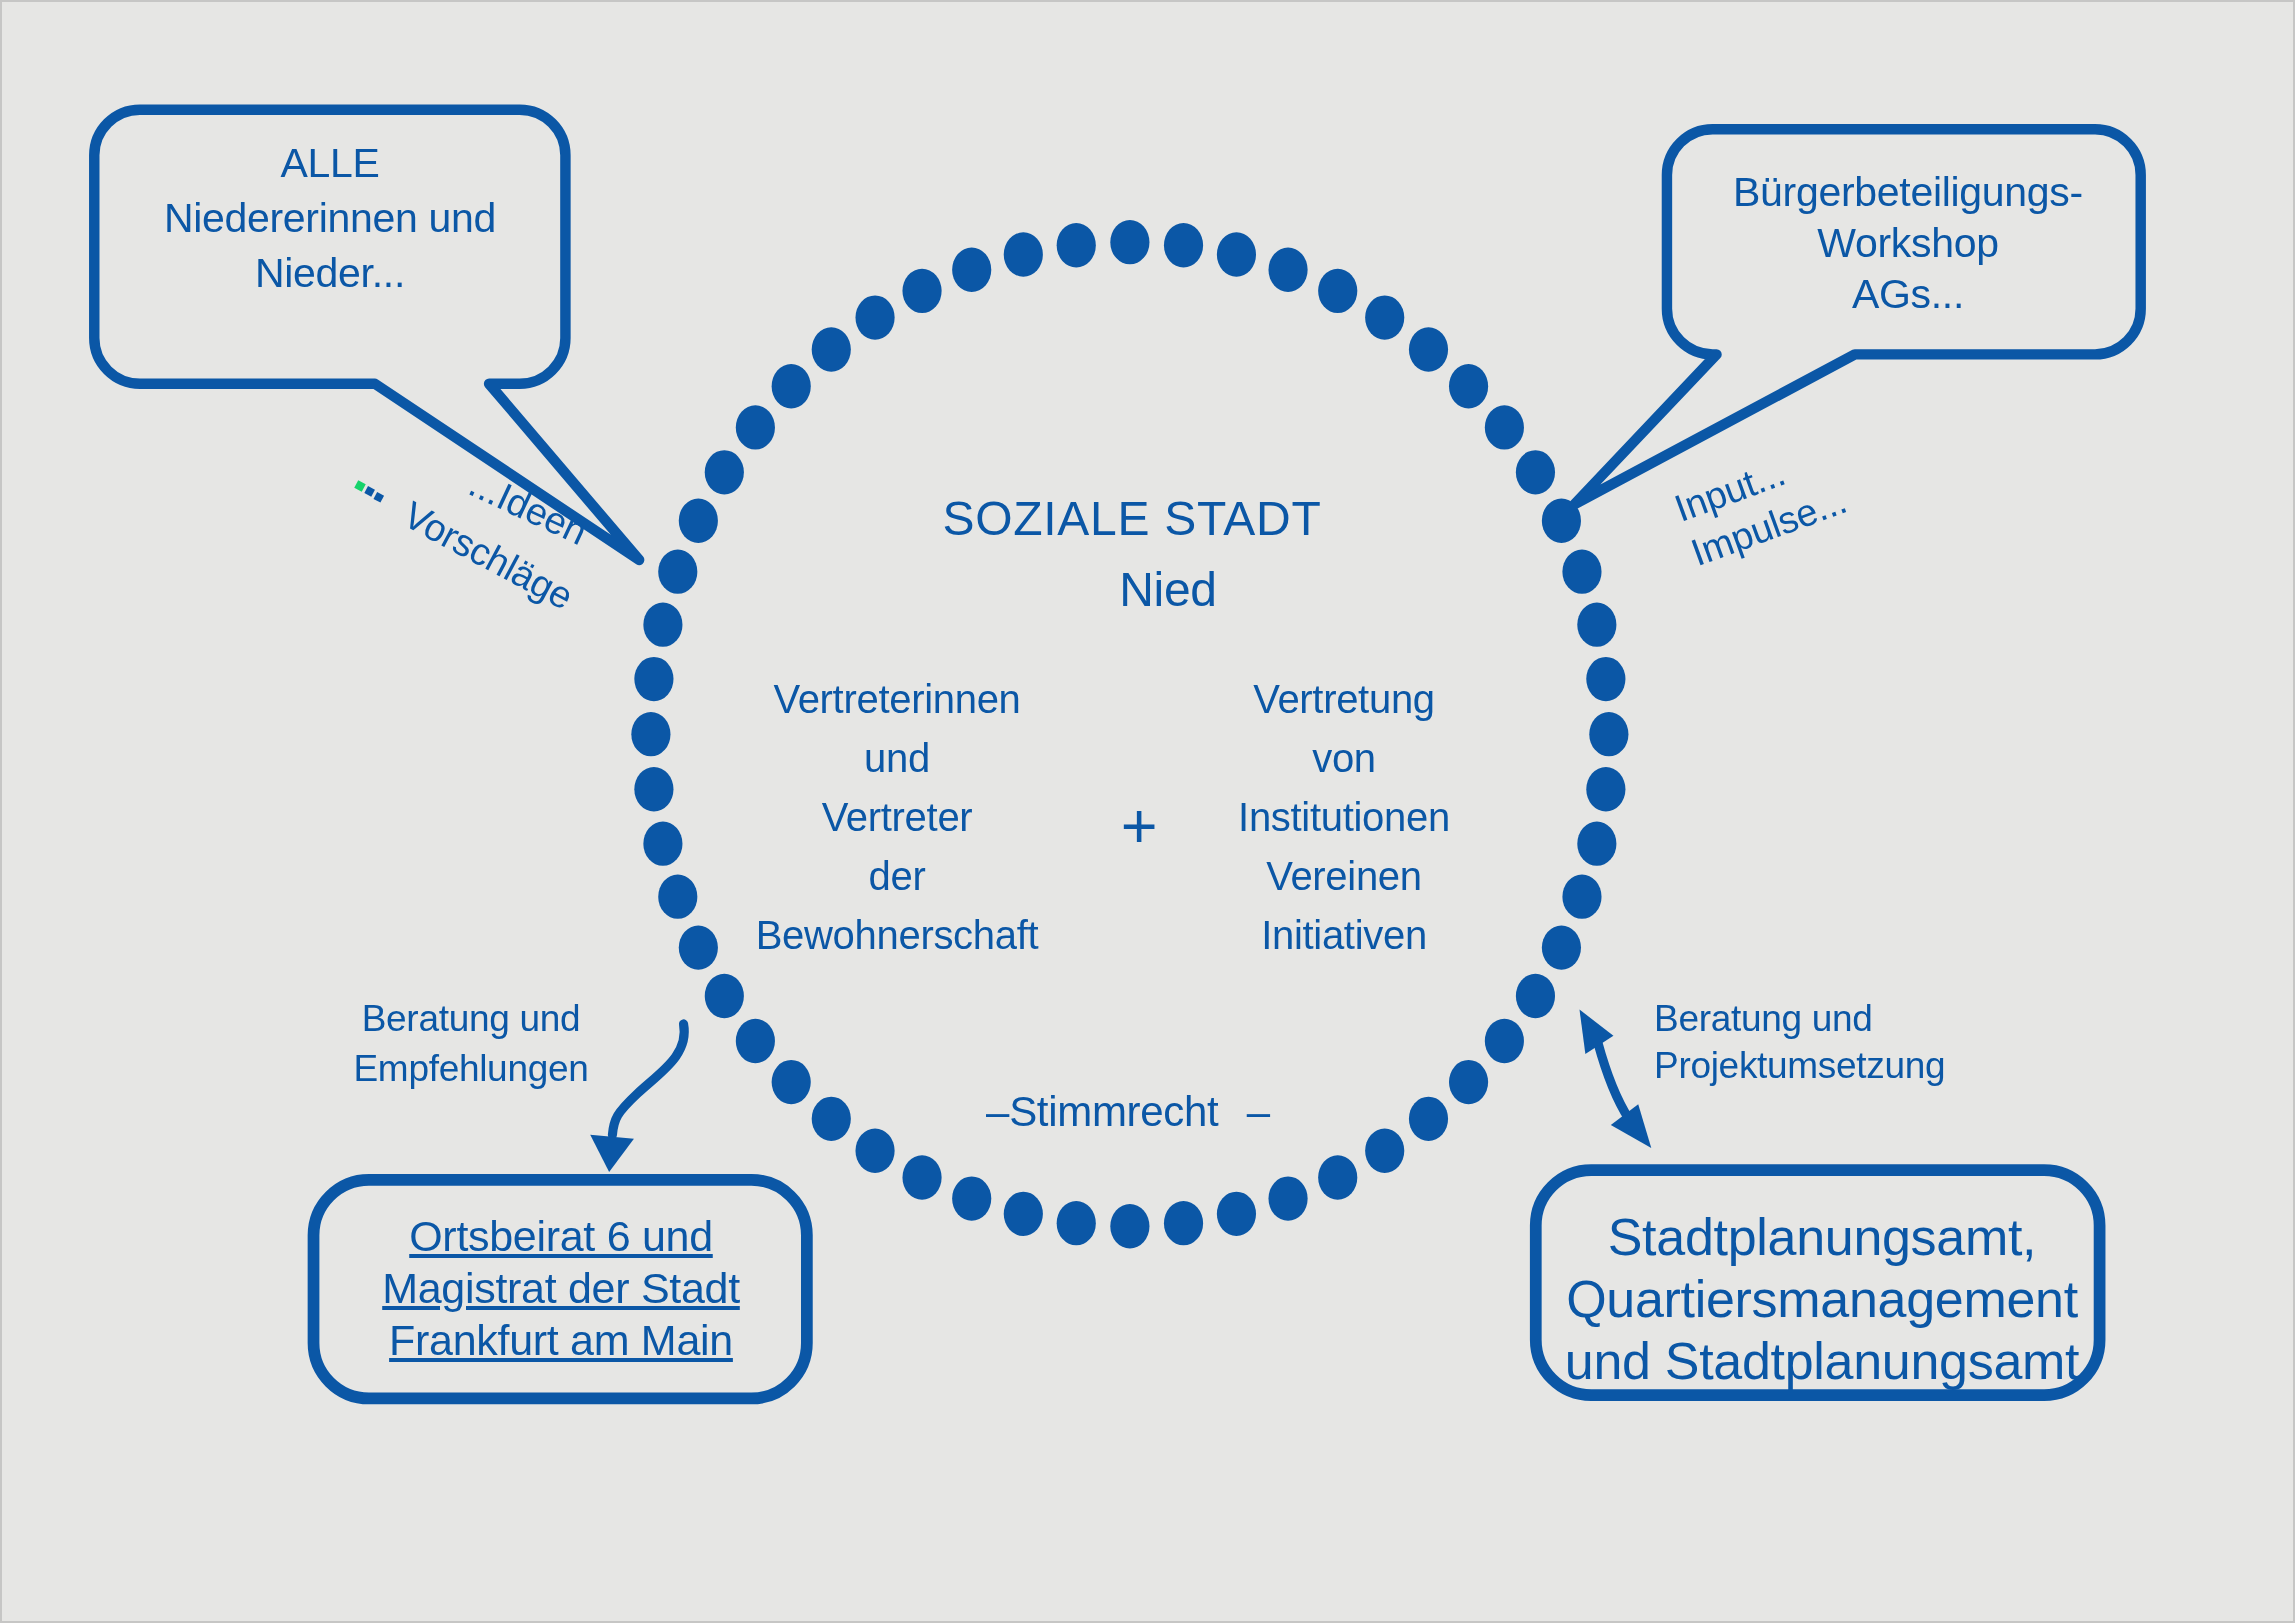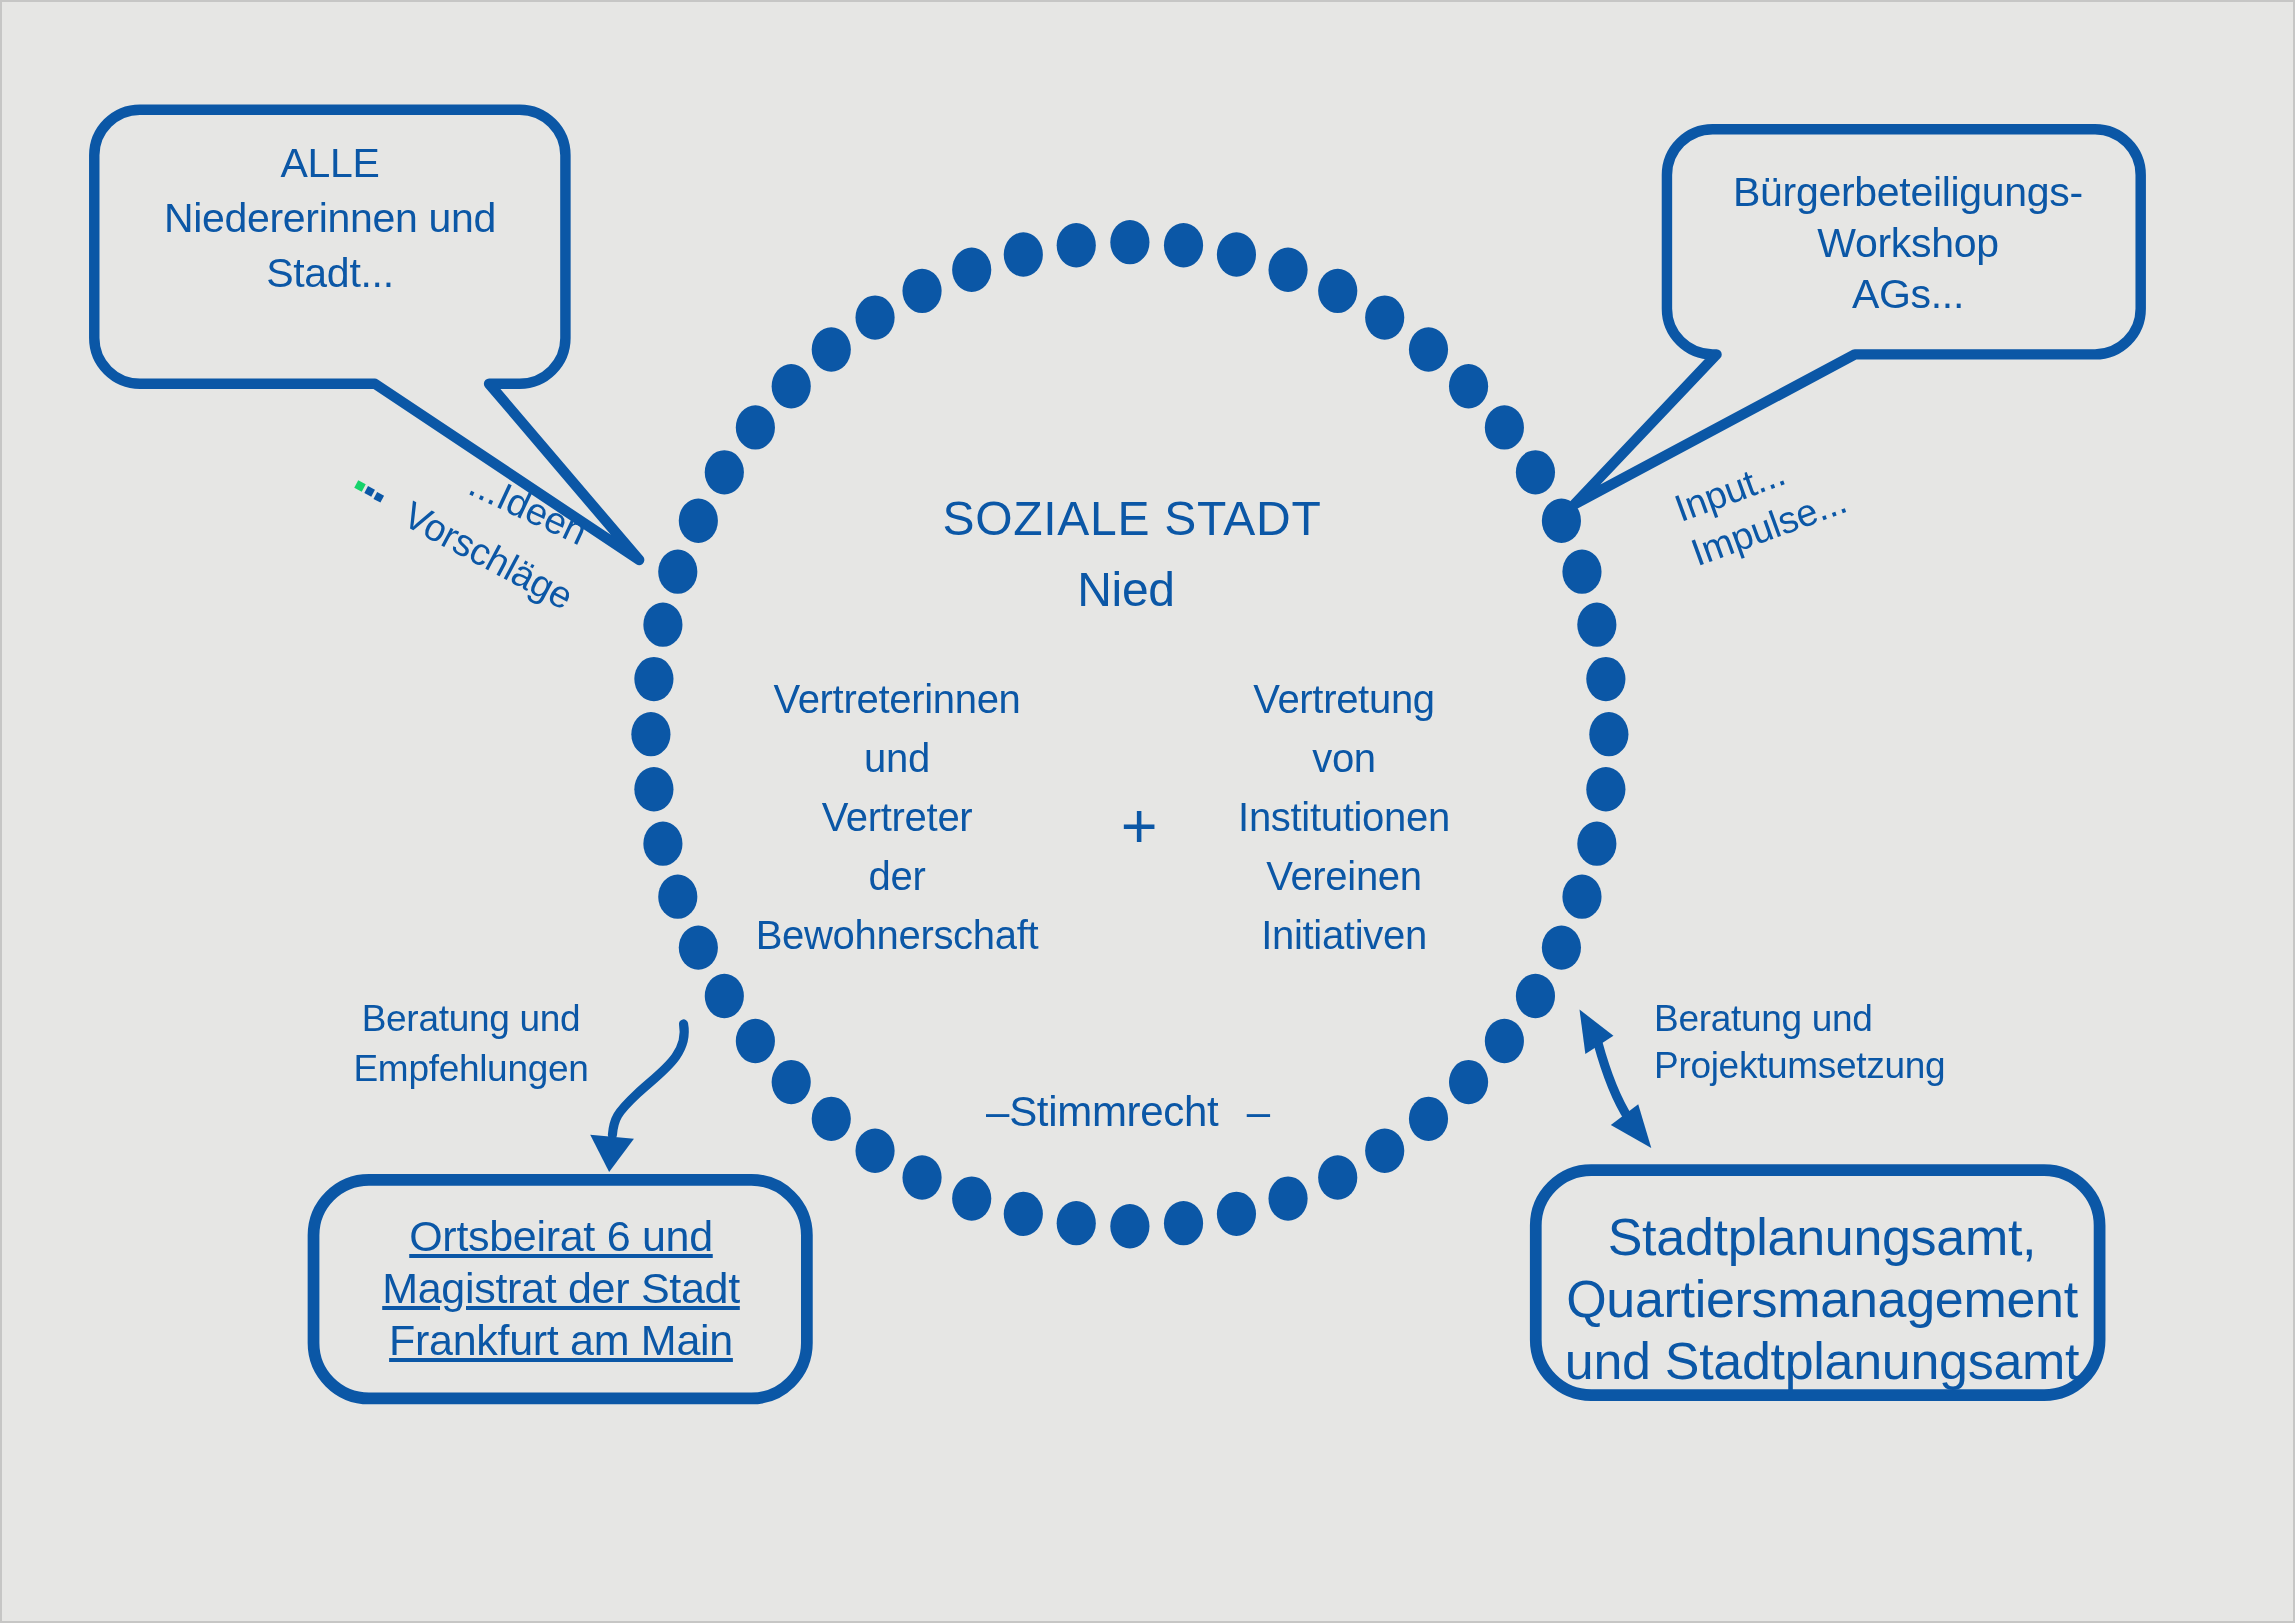--- a/index.html
+++ b/index.html
@@ -30,21 +30,21 @@
     position:absolute;
     transform:translate(-50%,-50%);
     text-align:center;
     color:var(--blue);
     white-space:nowrap;
     letter-spacing:-0.3px;
   }
   .txt div{white-space:nowrap;}
   .title{font-size:86px;font-weight:bold;letter-spacing:-1.3px;}
   .subtitle{font-size:48px;letter-spacing:0.7px;}
-  .nied{font-size:48px;}
+  .nied{font-size:48px;margin-left:42px;}
   .col{font-size:40px;line-height:59px;}
   .plus{font-size:63px;}
   .stimm{font-size:42px;word-spacing:17px;}
   .bubbletext{font-size:41px;line-height:55px;}
   .bubbletext-r{font-size:41px;line-height:51px;}
   .underline{text-underline-offset:5.2px;}
   .sidelabel{font-size:37px;line-height:50px;}
   .sidelabel-left-align{text-align:left;transform:translate(0,-50%);line-height:47px;}
   .boxtext{font-size:43px;line-height:52px;text-decoration:underline;}
   .boxtext-r{font-size:52px;line-height:62px;}
@@ -136,21 +136,21 @@
     <polygon class="arrowhead" points="2464,1721 2506,1689 2526,1756"></polygon>
 
     <rect class="sqdot green" x="541" y="735" width="13" height="13" transform="rotate(28 547 741)"></rect>
     <rect class="sqdot" x="556" y="744" width="12" height="12" transform="rotate(28 562 750)"></rect>
     <rect class="sqdot" x="570" y="753" width="12" height="12" transform="rotate(28 576 759)"></rect>
   </svg>
 
   <div class="txt bubbletext" style="left:328px;top:216px;">
     <div class="underline">ALLE</div>
     <div>Niedererinnen und</div>
-    <div>Stadt...</div>
+    <div>Nieder...</div>
   </div>
 
   <div class="txt bubbletext-r" style="left:1906px;top:241px;">
     <div>Bürgerbeteiligungs-</div>
     <div>Workshop</div>
     <div>AGs...</div>
   </div>
 
   <div class="txt subtitle" style="left:1130px;top:516px;">SOZIALE STADT</div>
   <div class="txt nied" style="left:1124px;top:587px;">Nied</div>

